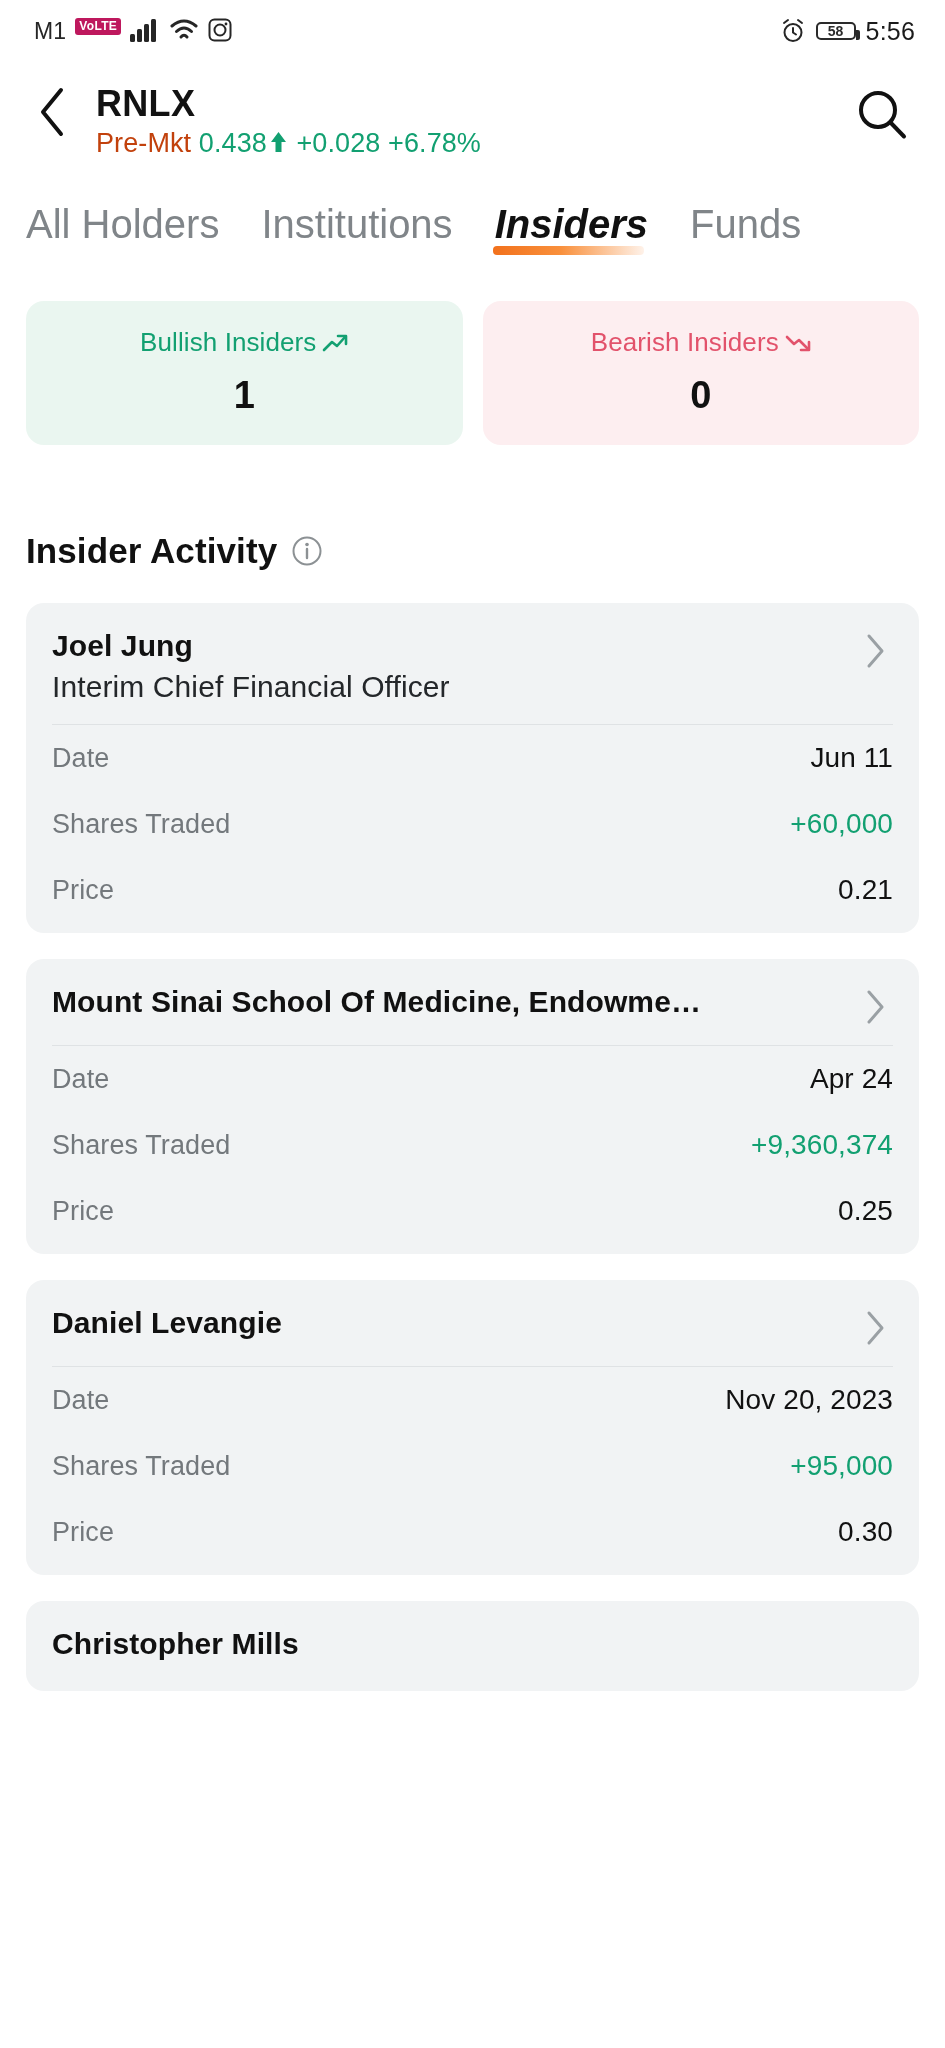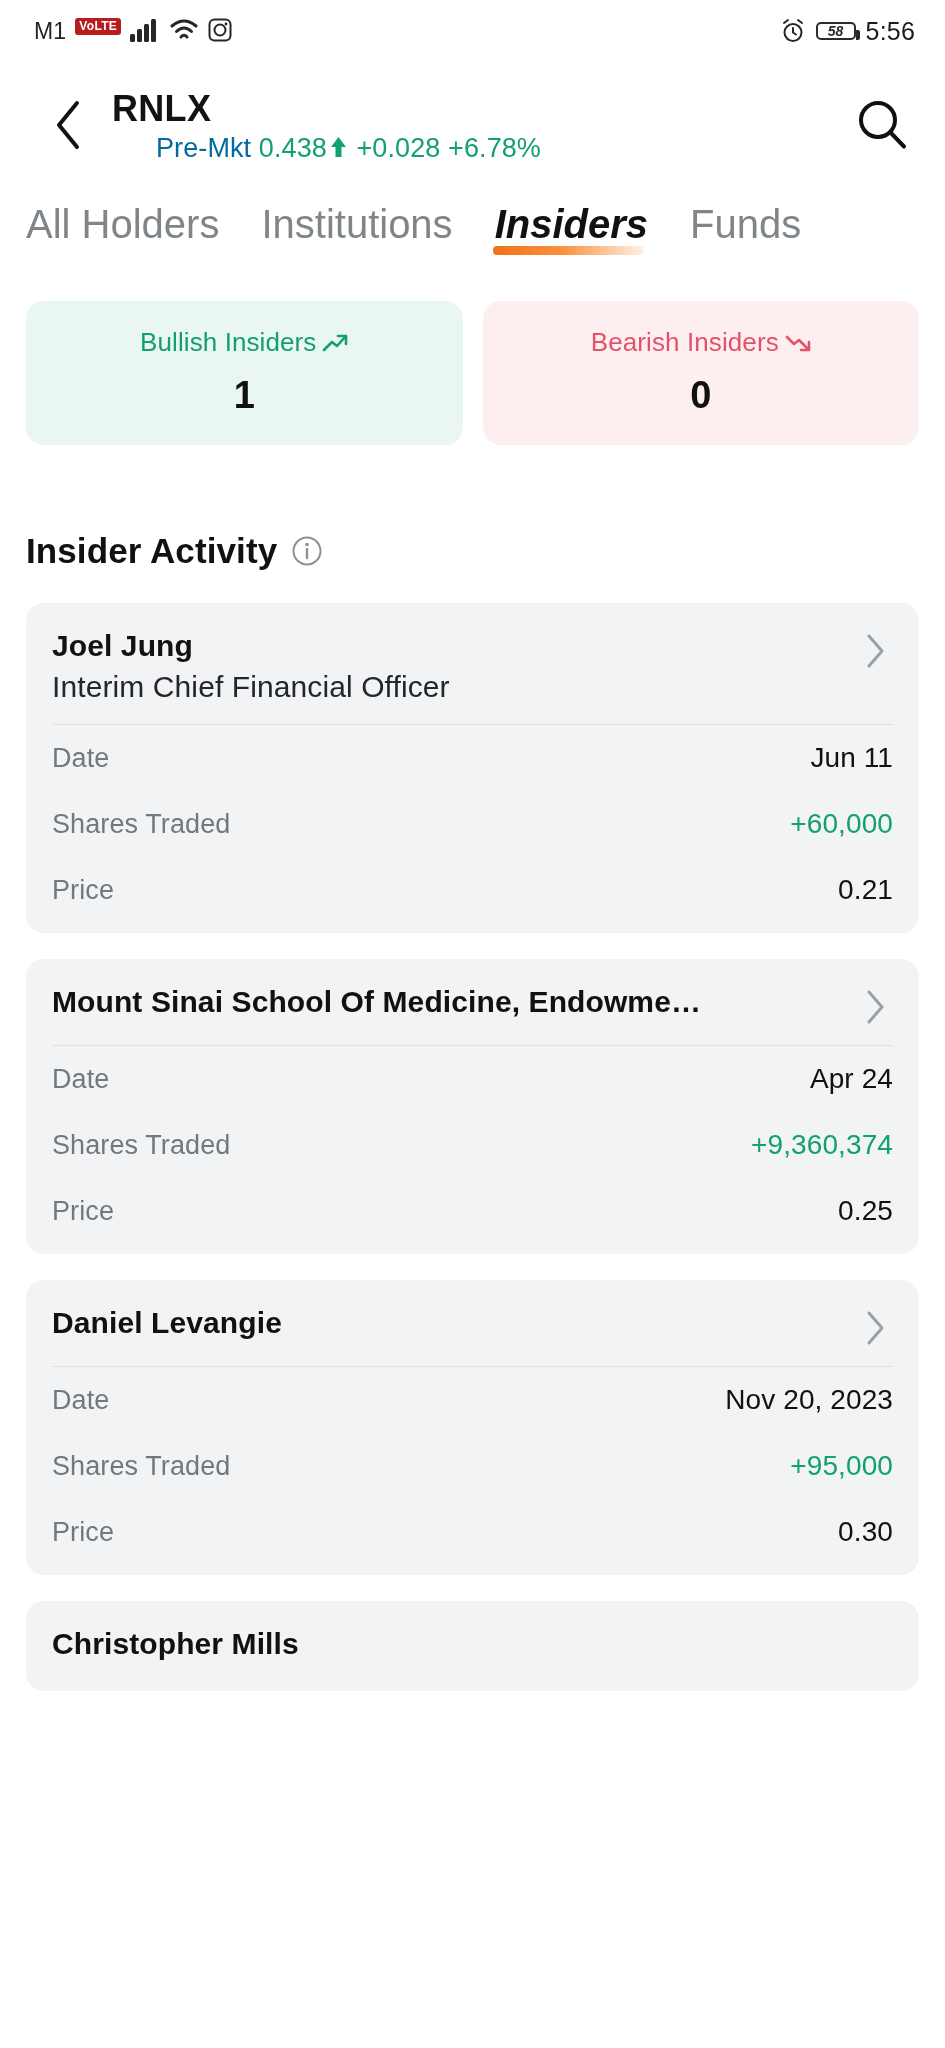--- a/index.html
+++ b/index.html
@@ -16,46 +16,46 @@
   .statusbar {
     height: 62px;
     display: flex; align-items: center;
     padding: 0 30px 0 34px;
     color: #1b1b1b;
   }
   .sb-left { display: flex; align-items: flex-start; gap: 9px; }
   .sb-right { display: flex; align-items: center; gap: 10px; margin-left: auto; }
   .sb-carrier { font-size: 23px; letter-spacing: .2px; color: #262626; }
   .sb-volte {
-    background: #b91c1c; color: #fff; font-size: 12px; font-weight: bold;
+    background: #be185d; color: #fff; font-size: 12px; font-weight: bold;
     padding: 2px 4px 3px; border-radius: 3px; letter-spacing: .3px; line-height: 1;
   }
   .sb-icon { display: inline-flex; align-items: flex-end; }
   .sb-time { font-size: 25px; color: #1b1b1b; letter-spacing: .2px; }
   .sb-batt {
     position: relative; display: inline-flex; align-items: center; justify-content: center;
     width: 40px; height: 18px; border: 2px solid #2b2b2b; border-radius: 5px;
-    font-size: 14px; font-weight: bold; color: #2b2b2b; font-style: italic;
+    font-size: 14px; font-weight: bold; color: #2b2b2b;
   }
   .sb-batt::after {
     content: ""; position: absolute; right: -6px; top: 6px;
     width: 4px; height: 10px; background: #2b2b2b; border-radius: 0 2px 2px 0;
   }
 
   
   .header {
-    display: flex; align-items: center;
-    padding: 22px 30px 8px 38px;
+    display: flex; 
+    padding: 22px 30px 8px 22px;
     min-height: 116px;
   }
   .back-btn { width: 60px; height: 60px; display: flex; align-items: center; justify-content: center; flex: none; }
   .title-wrap { margin-left: 14px; flex: 1; }
   .ticker { font-size: 36px; font-weight: bold; color: #121212; letter-spacing: .3px; line-height: 1.12; }
   .quote-line { margin-top: 4px; font-size: 27px; letter-spacing: .1px; white-space: nowrap; }
-  .quote-label { color: #0369a1; margin-left: 44px; }
+  .quote-label { color: #c2410c; }
   .quote-up { color: #12a071; }
   .arrow-up { display: inline-block; vertical-align: -1px; margin: 0 2px 0 3px; }
   .search-btn { width: 66px; height: 66px; display: flex; align-items: center; justify-content: center; flex: none; }
 
   
   .tabs { display: flex; align-items: flex-end; padding: 24px 26px 0 26px; gap: 42px; }
   .tab { position: relative; font-size: 40px; color: #808589; padding-bottom: 10px; white-space: nowrap; }
   .tab.active { color: #111; font-weight: bold; font-style: italic; }
   .tab.active .tab-underline {
     position: absolute; left: -2px; right: 4px; bottom: 2px; height: 9px; border-radius: 4px;

